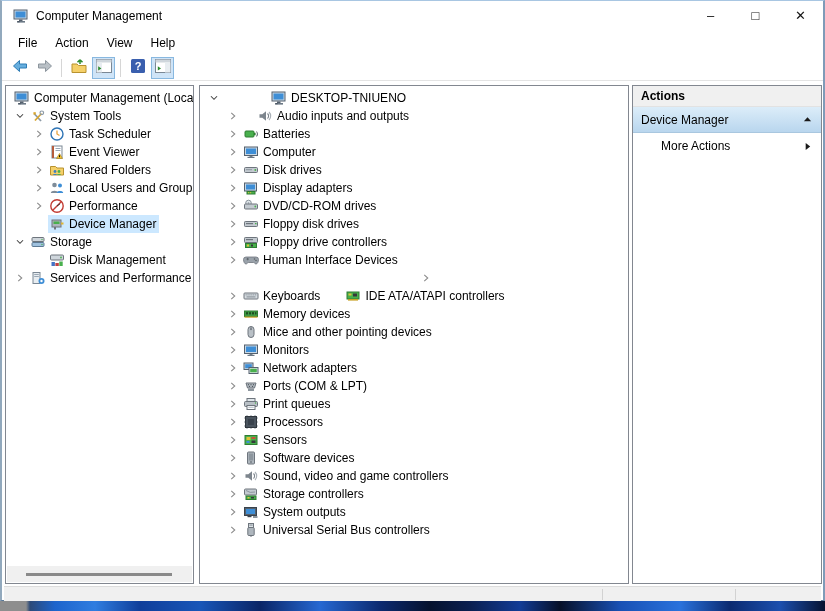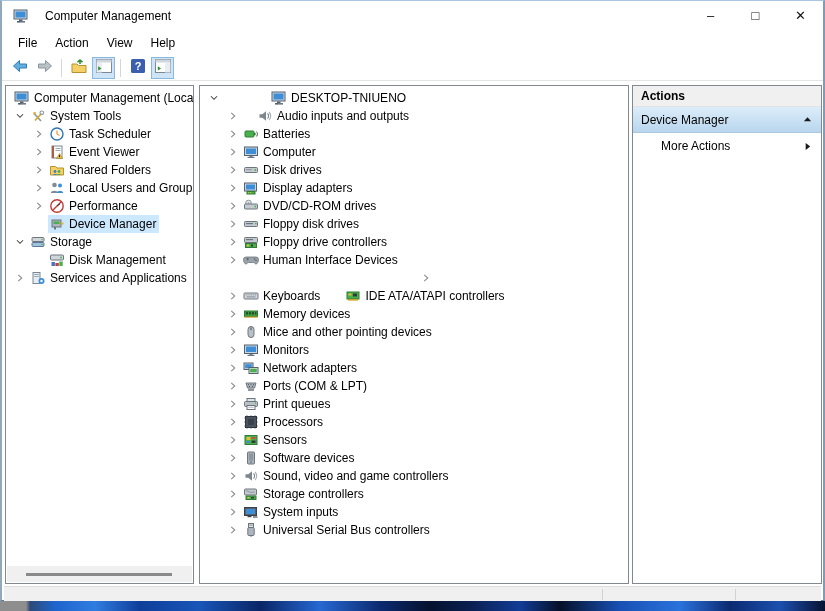--- a/index.html
+++ b/index.html
@@ -5,21 +5,21 @@
   html,body{margin:0;padding:0;}
   .screen{position:relative;width:825px;height:611px;background:#fff;
           font-family:"Liberation Sans",sans-serif;font-size:12px;color:#000;
           overflow:hidden;cursor:default;-webkit-user-select:none;user-select:none;}
   .window{position:absolute;left:0;top:0;width:825px;height:601px;background:#fff;
           box-sizing:border-box;border-top:1px solid #a8c6e2;border-left:2px solid #92a9bd;
           border-right:2px solid #7f9bb8;border-bottom:1px solid #5a7a9a;}
   
   .titlebar{position:absolute;left:0;top:0;right:0;height:30px;background:#fff;}
   .title-icon{position:absolute;left:11px;top:7px;width:16px;height:16px;}
-  .title-text{position:absolute;left:34px;top:0;line-height:30px;margin-left:9px;}
+  .title-text{position:absolute;left:34px;top:0;line-height:30px;}
   .win-controls{position:absolute;right:0;top:0;height:30px;display:flex;}
   .win-btn{width:45px;height:29px;display:flex;align-items:center;justify-content:center;
            font-size:13px;color:#111;background:transparent;border:none;}
   
   .menubar{position:absolute;left:0;top:31px;right:0;height:22px;display:flex;
            align-items:center;padding-left:7px;background:#fff;}
   .menu-item{padding:3px 9px;}
   
   .toolbar{position:absolute;left:0;top:54px;right:0;height:25px;display:flex;
            align-items:center;padding-left:5px;background:#fff;border-bottom:1px solid #e4e4e4;}
@@ -327,21 +327,21 @@
             <span class="sel">
               <span class="t-icon">
                 <svg viewBox="0 0 16 16">
                   <rect x="3" y="2.5" width="7" height="11" fill="#e8edf1" stroke="#7a8794"></rect>
                   <rect x="4.2" y="4" width="4.6" height="1" fill="#9aa7b4"></rect>
                   <rect x="4.2" y="6" width="4.6" height="1" fill="#9aa7b4"></rect>
                   <circle cx="11.5" cy="11" r="3" fill="#3e8ed6"></circle>
                   <circle cx="11.5" cy="11" r="1.2" fill="#fff"></circle>
                 </svg>
               </span>
-              <span class="t-label">Services and Applications</span>
+              <span class="t-label">Services and Performance</span>
             </span>
           </div>
         </div>
       <div class="hscroll">
         <div class="hthumb"></div>
       </div>
     </div>
 
     <div class="pane pane-mid">
       <div class="tree" id="device-tree">
@@ -788,21 +788,21 @@
             </span>
             <span class="sel">
               <span class="t-icon">
                 <svg viewBox="0 0 16 16">
                   <rect x="1.5" y="3.5" width="12" height="8" fill="#55616e" stroke="#39424c"></rect>
                   <rect x="3" y="5" width="9" height="5" fill="#3e8ed6"></rect>
                   <rect x="10" y="12" width="4.5" height="2" fill="#8d969e"></rect>
                   <rect x="4.5" y="12" width="4" height="1.2" fill="#39424c"></rect>
                 </svg>
               </span>
-              <span class="t-label">System inputs</span>
+              <span class="t-label">System outputs</span>
             </span>
           </div>
           <div class="tree-row" style="padding-left: 24px;">
             <span class="chev">
               <svg viewBox="0 0 16 16">
                 <path d="M6 4.5 L10 8 L6 11.5" fill="none" stroke="#8a8a8a" stroke-width="1.2"></path>
               </svg>
             </span>
             <span class="sel">
               <span class="t-icon">

